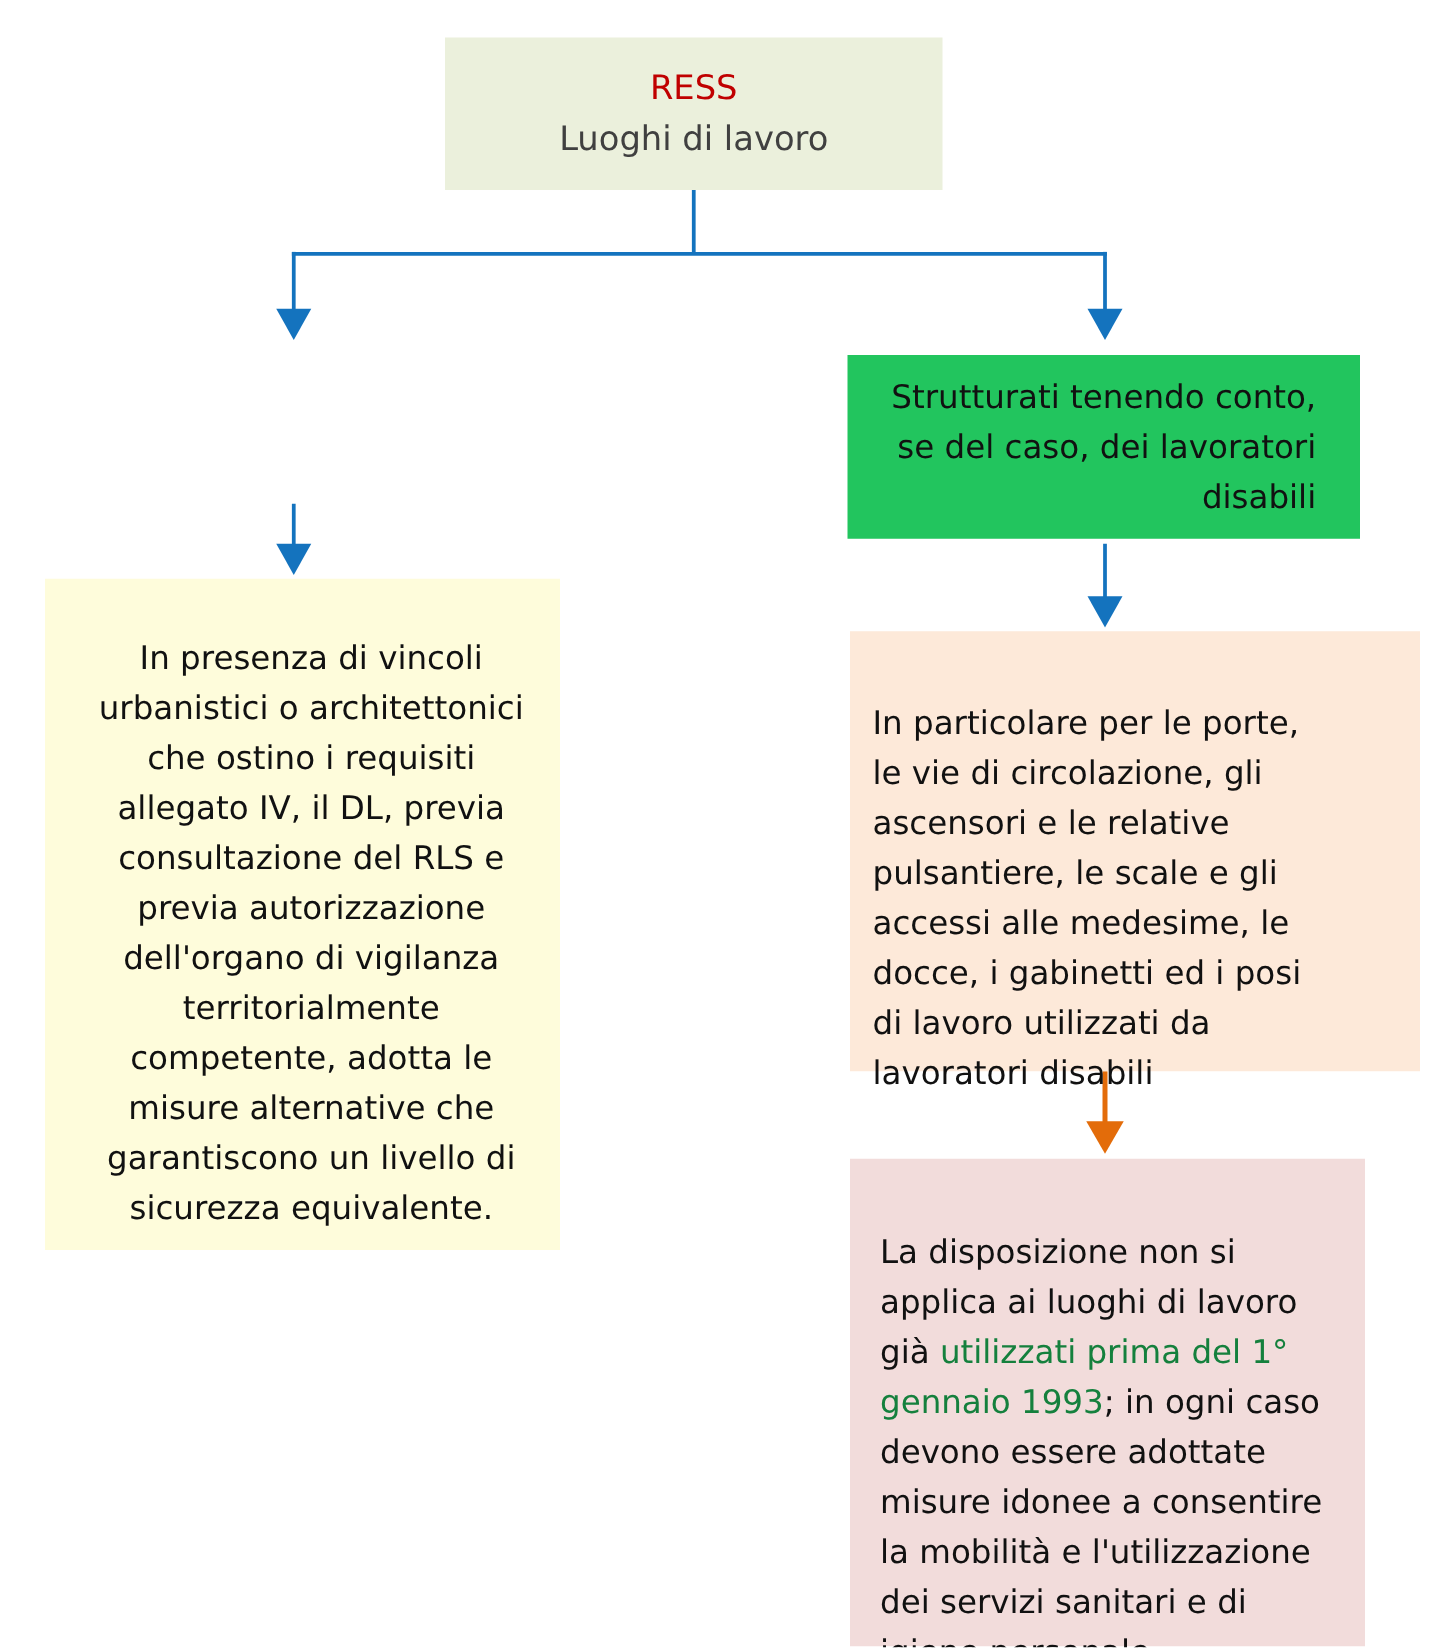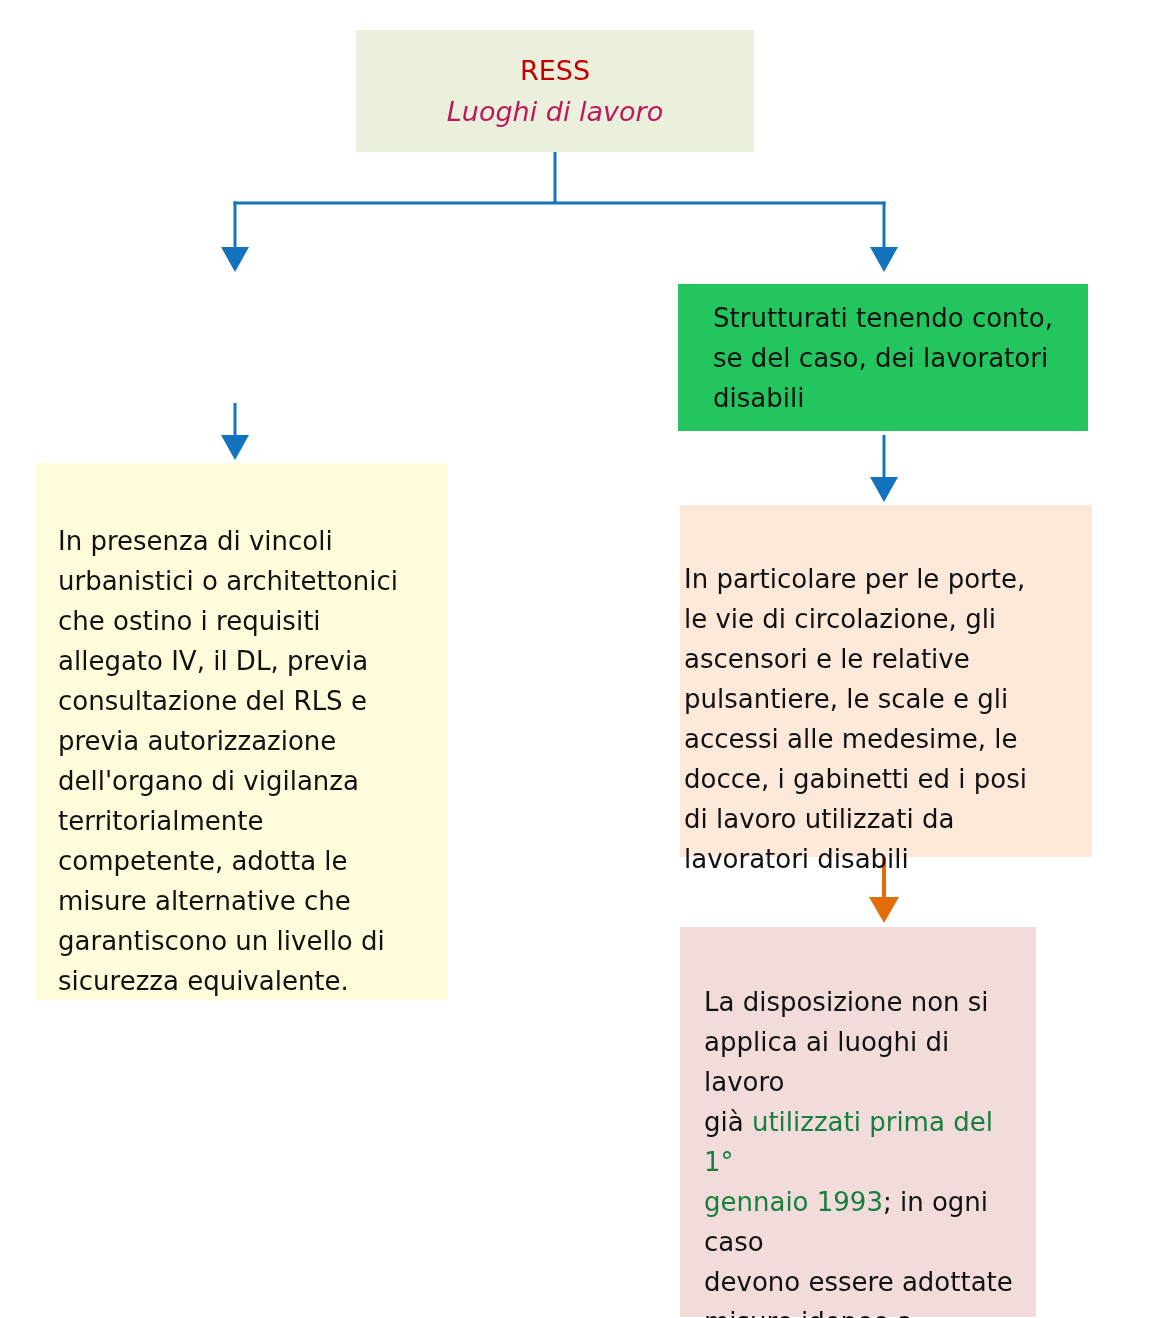--- a/index.html
+++ b/index.html
@@ -20,58 +20,59 @@
   }
   .box {
     position: absolute;
     box-sizing: border-box;
   }
   .box.centered {
     display: flex;
     flex-direction: column;
     justify-content: center;
     align-items: center;
-    text-align: left;
+    text-align: right;
   }
   .root-box {
     left: 356px; top: 30px; width: 398px; height: 122px;
     background: #EBF0DC;
     font-size: 27px; line-height: 41px;
   }
   .root-line1 { color: #C00000; }
-  .root-line2 { color: #be185d; font-style: italic; }
+  .root-line2 { color: #404040; }
   .header-left {
     left: 38px; top: 288px; width: 414px; height: 115px;
     background: #DAEEF3;
     font-size: 26px; line-height: 40px;
     white-space: pre-line;
   }
   .header-right {
     left: 678px; top: 284px; width: 410px; height: 147px;
     background: #22c55e;
     font-size: 26px; line-height: 40px;
     white-space: pre-line;
   }
   .detail {
     font-size: 26px; line-height: 40px;
     white-space: pre-line;
     text-align: left;
   }
   .detail-yellow {
     left: 36px; top: 463px; width: 412px; height: 537px;
     background: #FEFCDB;
-    padding: 18px 8px 0 22px;
+    padding: 4px 8px 0 22px;
+    text-align: center;
   }
   .detail-peach {
-    left: 680px; top: 505px; width: 412px; height: 352px;
+    left: 680px; top: 505px; width: 456px; height: 352px;
     background: #FDE9D9;
-    padding: 14px 6px 0 4px;
+    padding: 14px 6px 0 18px;
   }
   .detail-pink {
-    left: 680px; top: 927px; width: 356px; height: 390px;
+    left: 680px; top: 927px; width: 412px; height: 390px;
     background: #F2DCDB;
     padding: 15px 6px 0 24px;
   }
   .red-highlight { color: #15803d; }
 </style>
 </head>
 <body>
 
 <div class="canvas">
 

